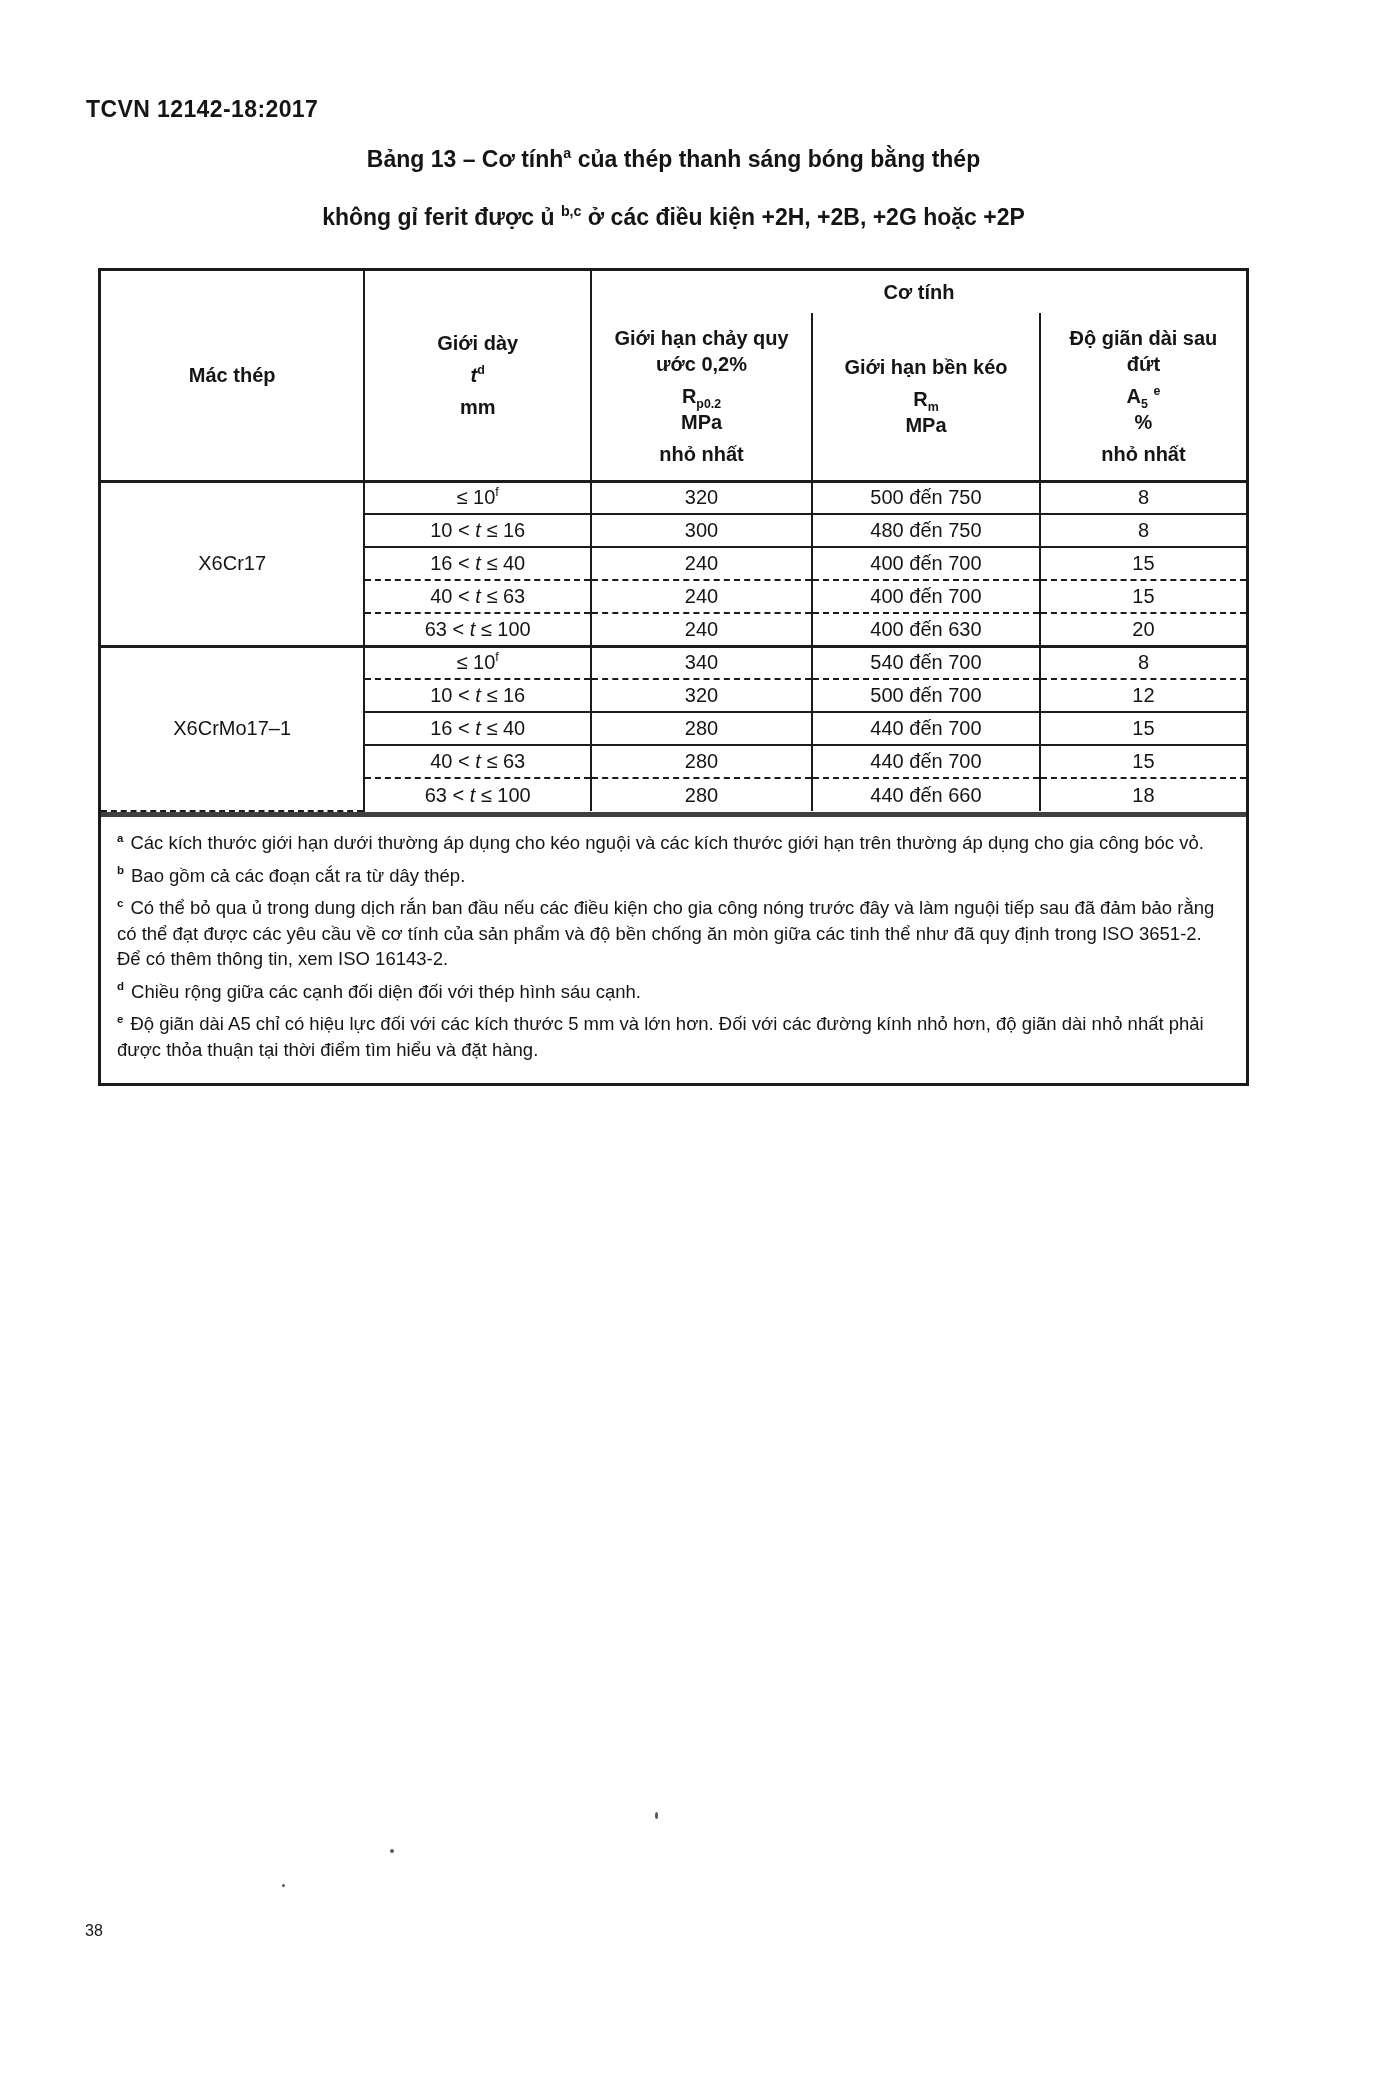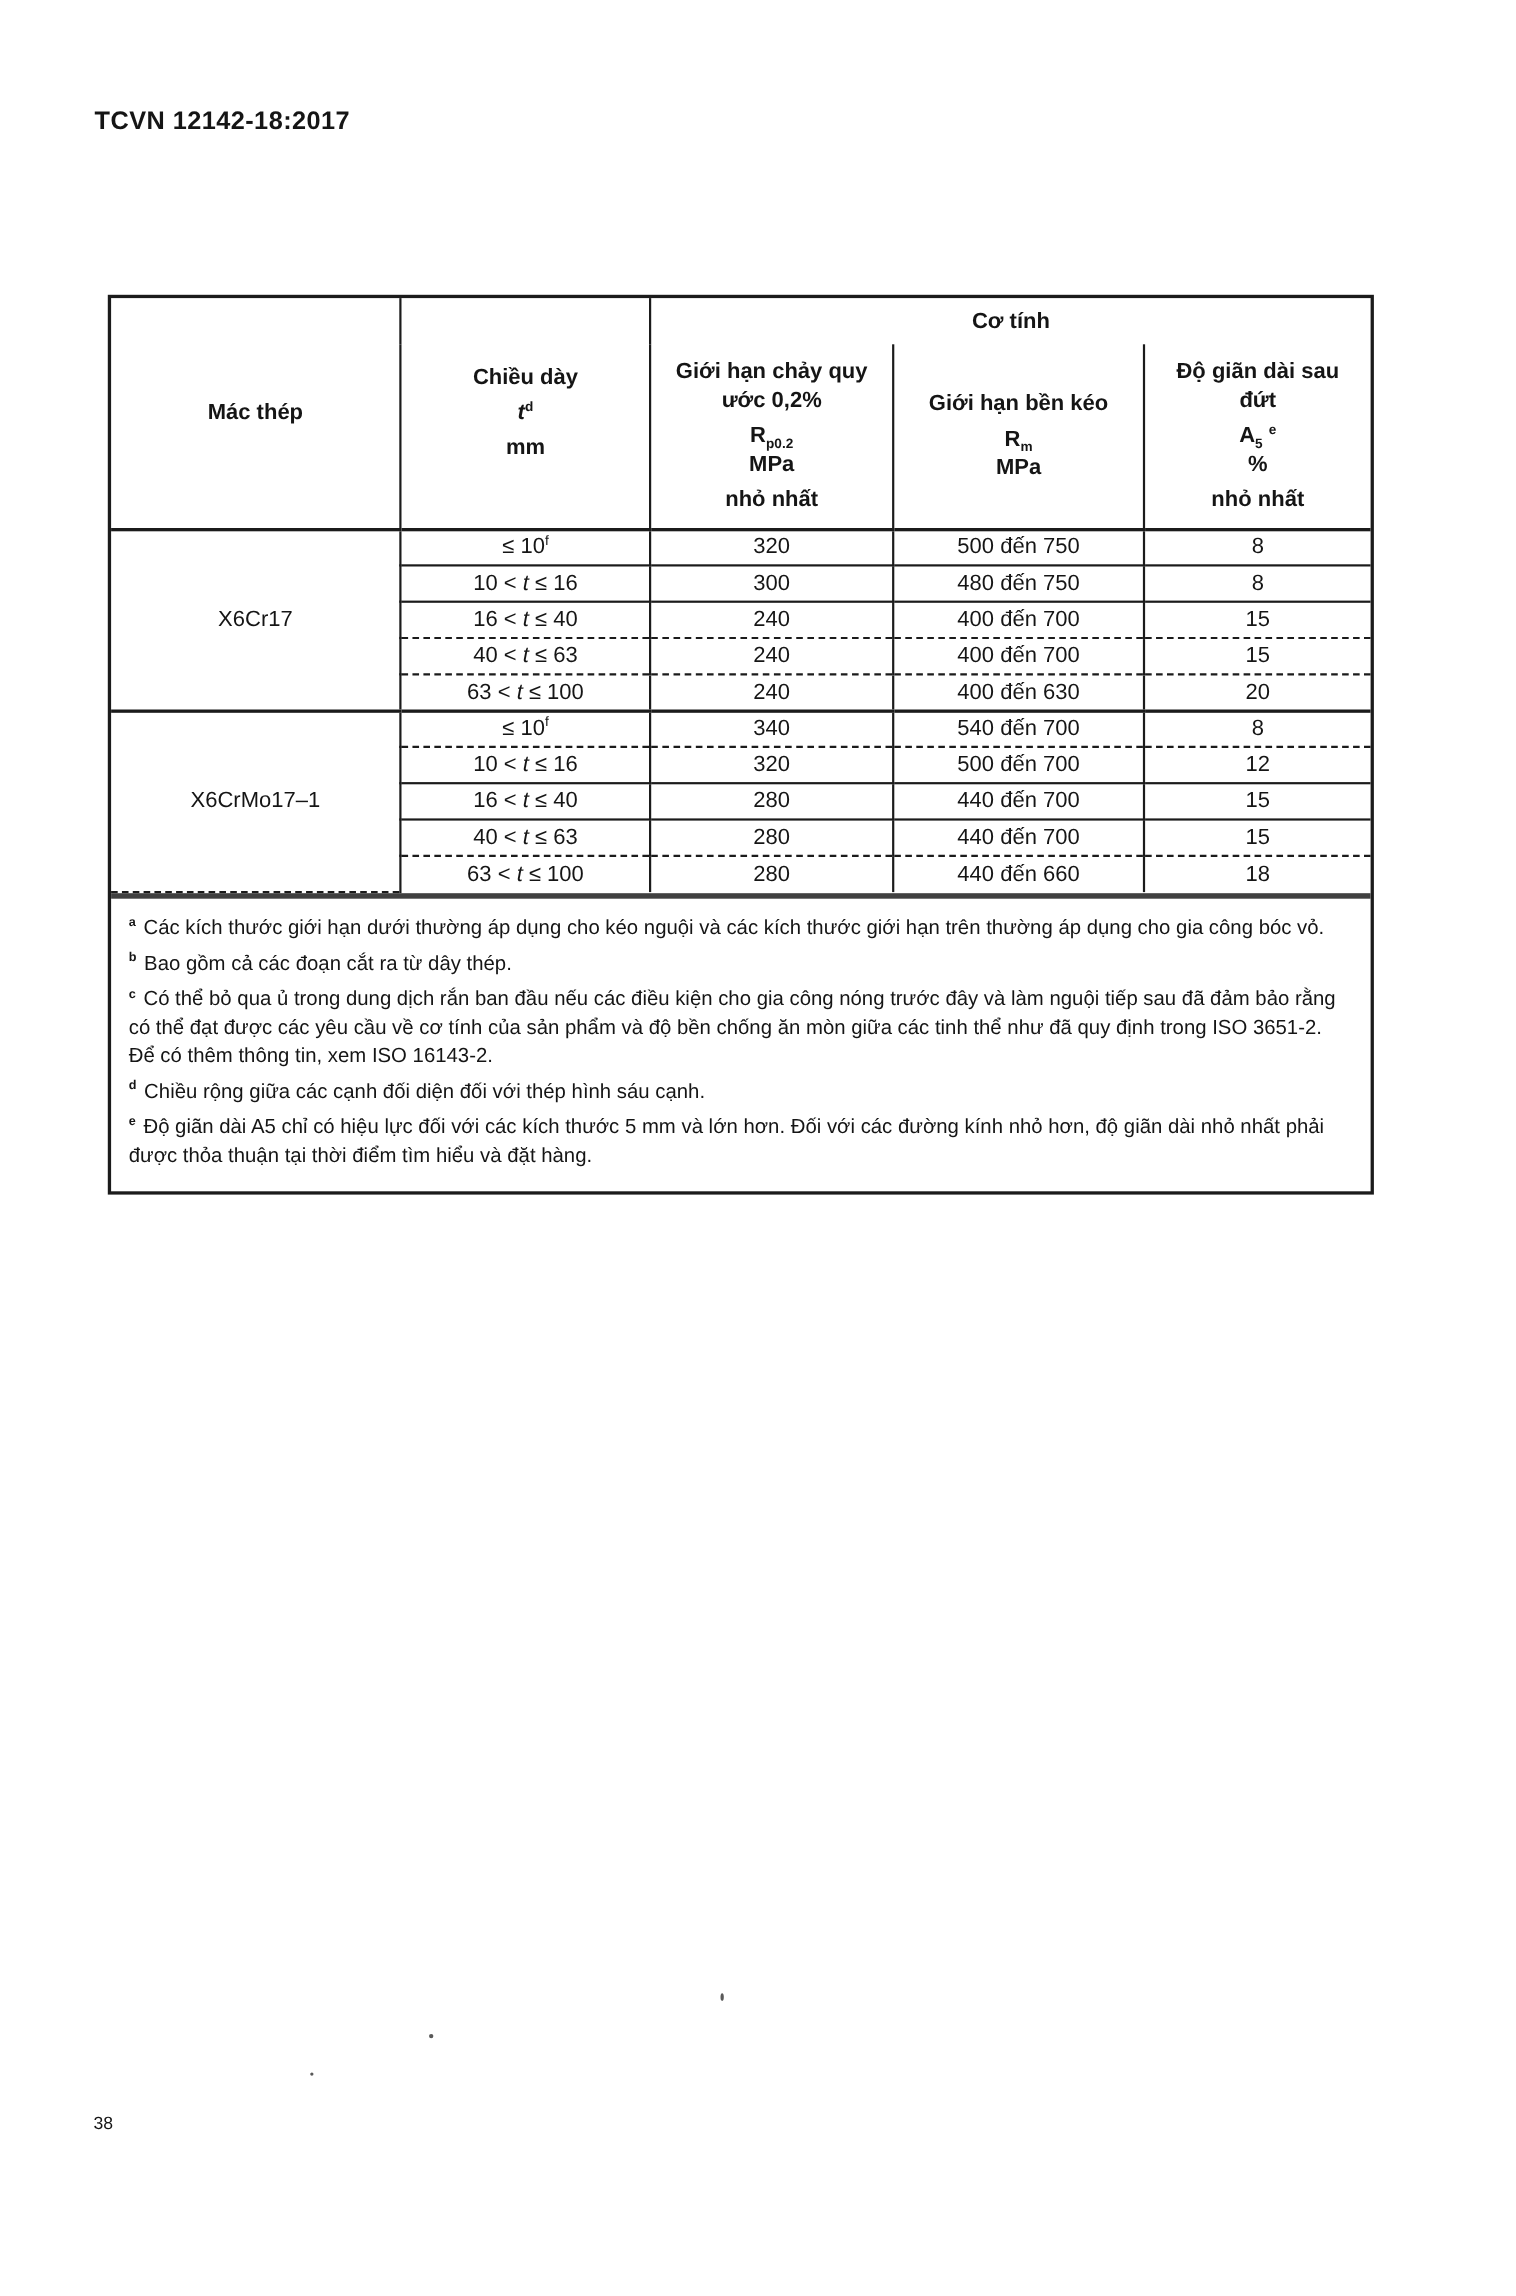--- a/index.html
+++ b/index.html
@@ -63,35 +63,39 @@
   .speck2 { left:390px; top:1849px; width:4px; height:4px; }
   .speck3 { left:282px; top:1884px; width:3px; height:3px; }
 </style>
 </head>
 <body>
 
 <div class="page">
 
   <div class="doc-code">TCVN 12142-18:2017</div>
 
+  <div class="title-block">
+    <div class="title-line1"><span>Bảng 13 – Cơ tính</span><sup>a</sup><span> của thép thanh sáng bóng bằng thép</span></div>
+    <div class="title-line2"><span>không gỉ ferit được ủ </span><sup>b,c</sup><span> ở các điều kiện +2H, +2B, +2G hoặc +2P</span></div>
+  </div>
 
   <div class="table-box">
     <table class="tbl">
       <colgroup>
         <col style="width:23%">
           <col style="width:19.8%">
           <col style="width:19.3%">
           <col style="width:19.9%">
           <col style="width:18%">
       </colgroup>
       <thead>
         <tr>
           <th rowspan="2" class="rspan">Mác thép</th>
           <th rowspan="2" class="rspan">
-            <div class="h-line">Chiều dày</div>
+            <div class="h-line">Giới dày</div>
             <div class="h-line h-gap"><i class="sym">t</i><sup>d</sup></div>
             <div class="h-line h-gap">mm</div>
           </th>
           <th colspan="3" class="h-mech">Cơ tính</th>
         </tr>
         <tr class="hrow2">
           <th>
             <div class="h-line">Giới hạn chảy quy</div>
             <div class="h-line">ước 0,2%</div>
             <div class="h-line h-gap"><span>R</span><sub>p0.2</sub></div>

